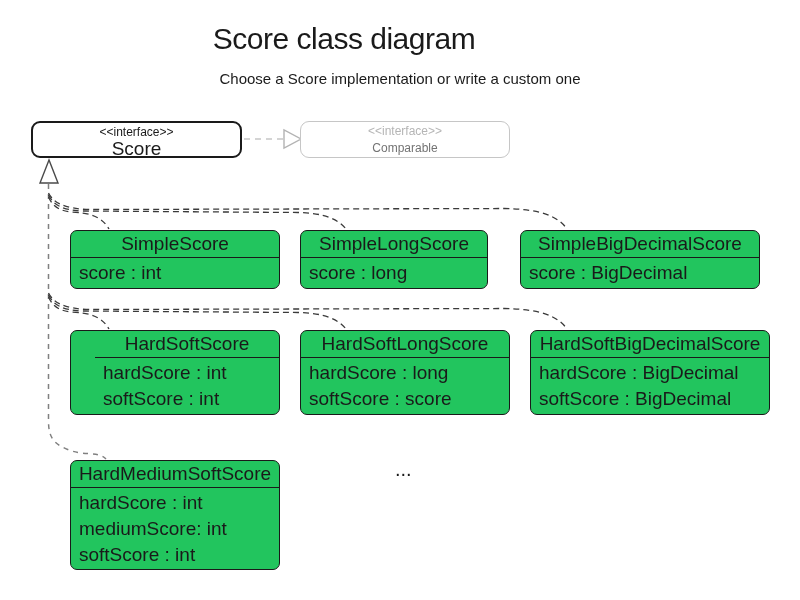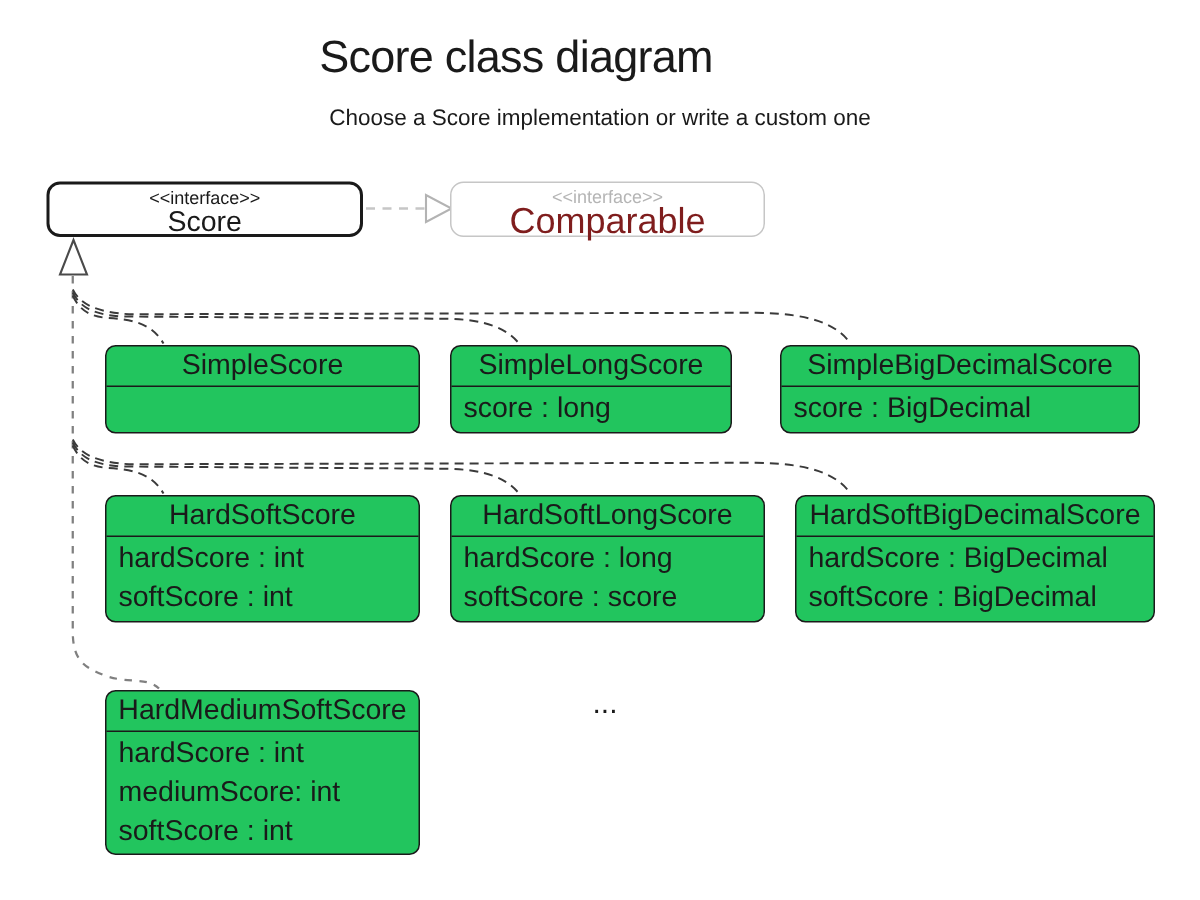--- a/index.html
+++ b/index.html
@@ -12,34 +12,34 @@
   .connectors{position:absolute;left:0;top:0;width:800px;height:600px;}
 
   
   .iface{position:absolute;box-sizing:border-box;border:2px solid #1a1a1a;border-radius:9px;
          background:#fff;text-align:center;padding-top:3px;}
   .iface .stereo{font-size:12px;line-height:13px;}
   .iface .iname{font-size:19px;line-height:20px;}
   #if-score{left:31px;top:121px;width:211px;height:37px;}
   #if-comparable{left:300px;top:121px;width:210px;height:37px;border:1.5px solid #c6c6c6;}
   #if-comparable .stereo{color:#b5b5b5;}
-  #if-comparable .iname{color:#7f1d1d;font-size:24px;}
+  #if-comparable .iname{color:#737373;font-size:12px;}
 
   
   .uml-class{position:absolute;box-sizing:border-box;border:1.5px solid #1a1a1a;
              border-radius:7px;background:#22c55e;}
   .uml-class .ctitle{height:26px;line-height:26px;text-align:center;font-size:19px;
                      border-bottom:1.3px solid #1a1a1a;white-space:nowrap;overflow:hidden;}
   .uml-class .cattrs{padding:2px 0 0 8px;}
   .uml-class .cattr{font-size:19px;line-height:26px;white-space:nowrap;}
 
   #c0{left:70px;top:230px;width:210px;height:59px;}
   #c1{left:300px;top:230px;width:188px;height:59px;}
   #c2{left:520px;top:230px;width:240px;height:59px;}
-  #c3{left:70px;top:330px;width:210px;height:85px;}
+  #c3{left:70px;top:330px;width:210px;height:85px;padding-left:24px;}
   #c4{left:300px;top:330px;width:210px;height:85px;}
   #c5{left:530px;top:330px;width:240px;height:85px;}
   #c6{left:70px;top:460px;width:210px;height:110px;}
 
   .ellipsis{position:absolute;left:395px;top:458px;font-size:20px;}
 </style>
 </head>
 <body>
 
 <div class="stage">
@@ -70,20 +70,23 @@
     <div class="iname">Score</div>
   </div>
 
   <div class="iface" id="if-comparable">
     <div class="stereo">&lt;&lt;interface&gt;&gt;</div>
     <div class="iname">Comparable</div>
   </div>
 
   <div class="uml-class" id="c0">
     <div class="ctitle">SimpleScore</div>
+    <div class="cattrs">
+      <div class="cattr">score : int</div>
+    </div>
   </div>
 
   <div class="uml-class" id="c1">
     <div class="ctitle">SimpleLongScore</div>
     <div class="cattrs">
       <div class="cattr">score : long</div>
     </div>
   </div>
 
   <div class="uml-class" id="c2">

